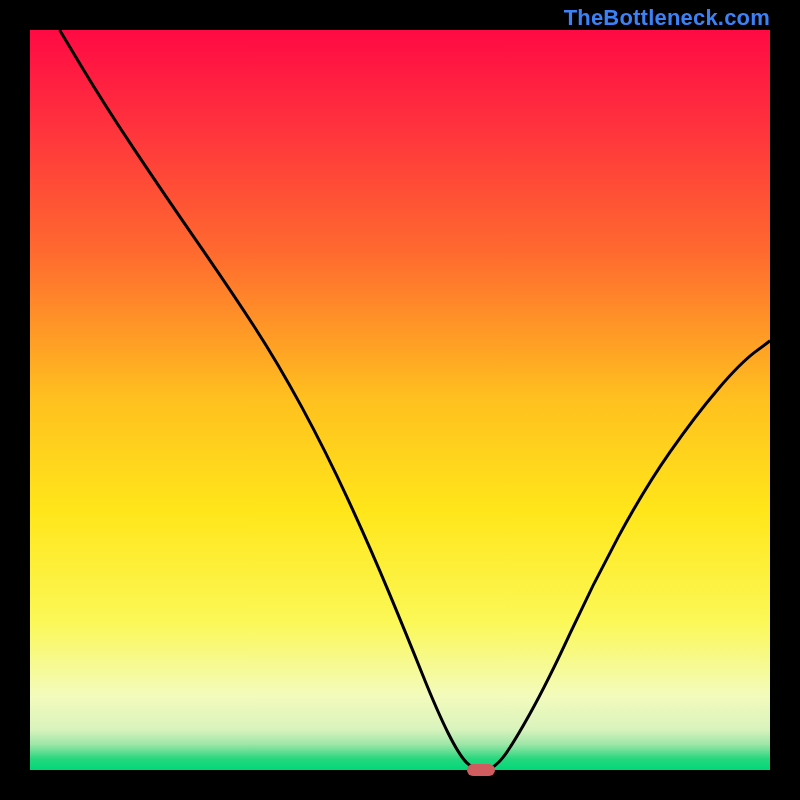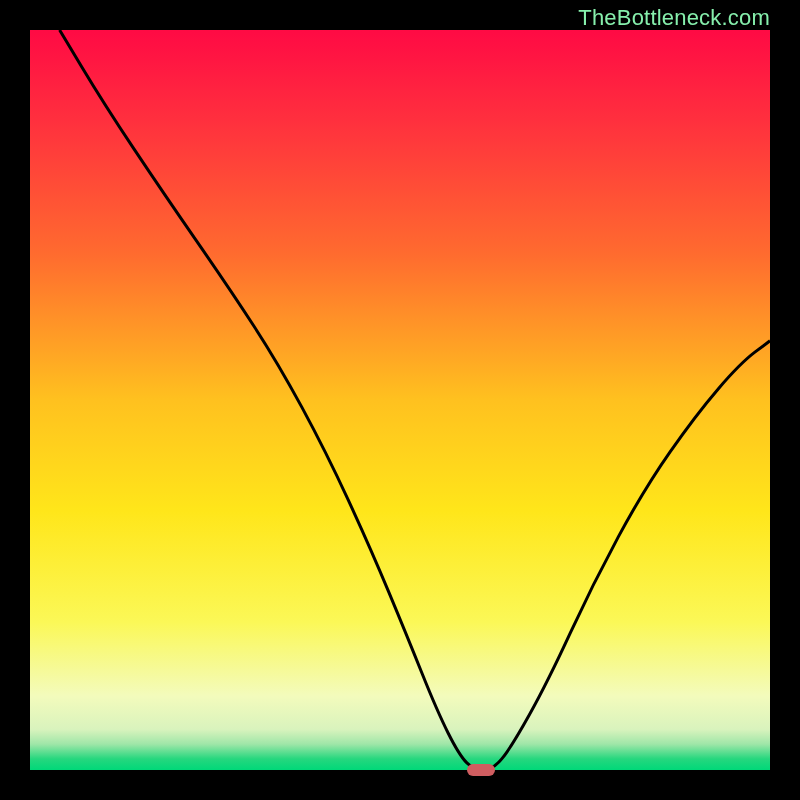--- a/index.html
+++ b/index.html
@@ -24,22 +24,22 @@
     top: 30px;
     width: 740px;
     height: 740px;
   }
   .watermark {
     position: absolute;
     top: 5px;
     right: 30px;
     font-family: Arial, Helvetica, sans-serif;
     font-size: 22px;
-    font-weight: normal;
-    color: #86efac;
+    font-weight: bold;
+    color: #3b82f6;
     letter-spacing: 0.2px;
   }
   .curve {
     position: absolute;
     left: 30px;
     top: 30px;
     width: 740px;
     height: 740px;
     pointer-events: none;
   }

